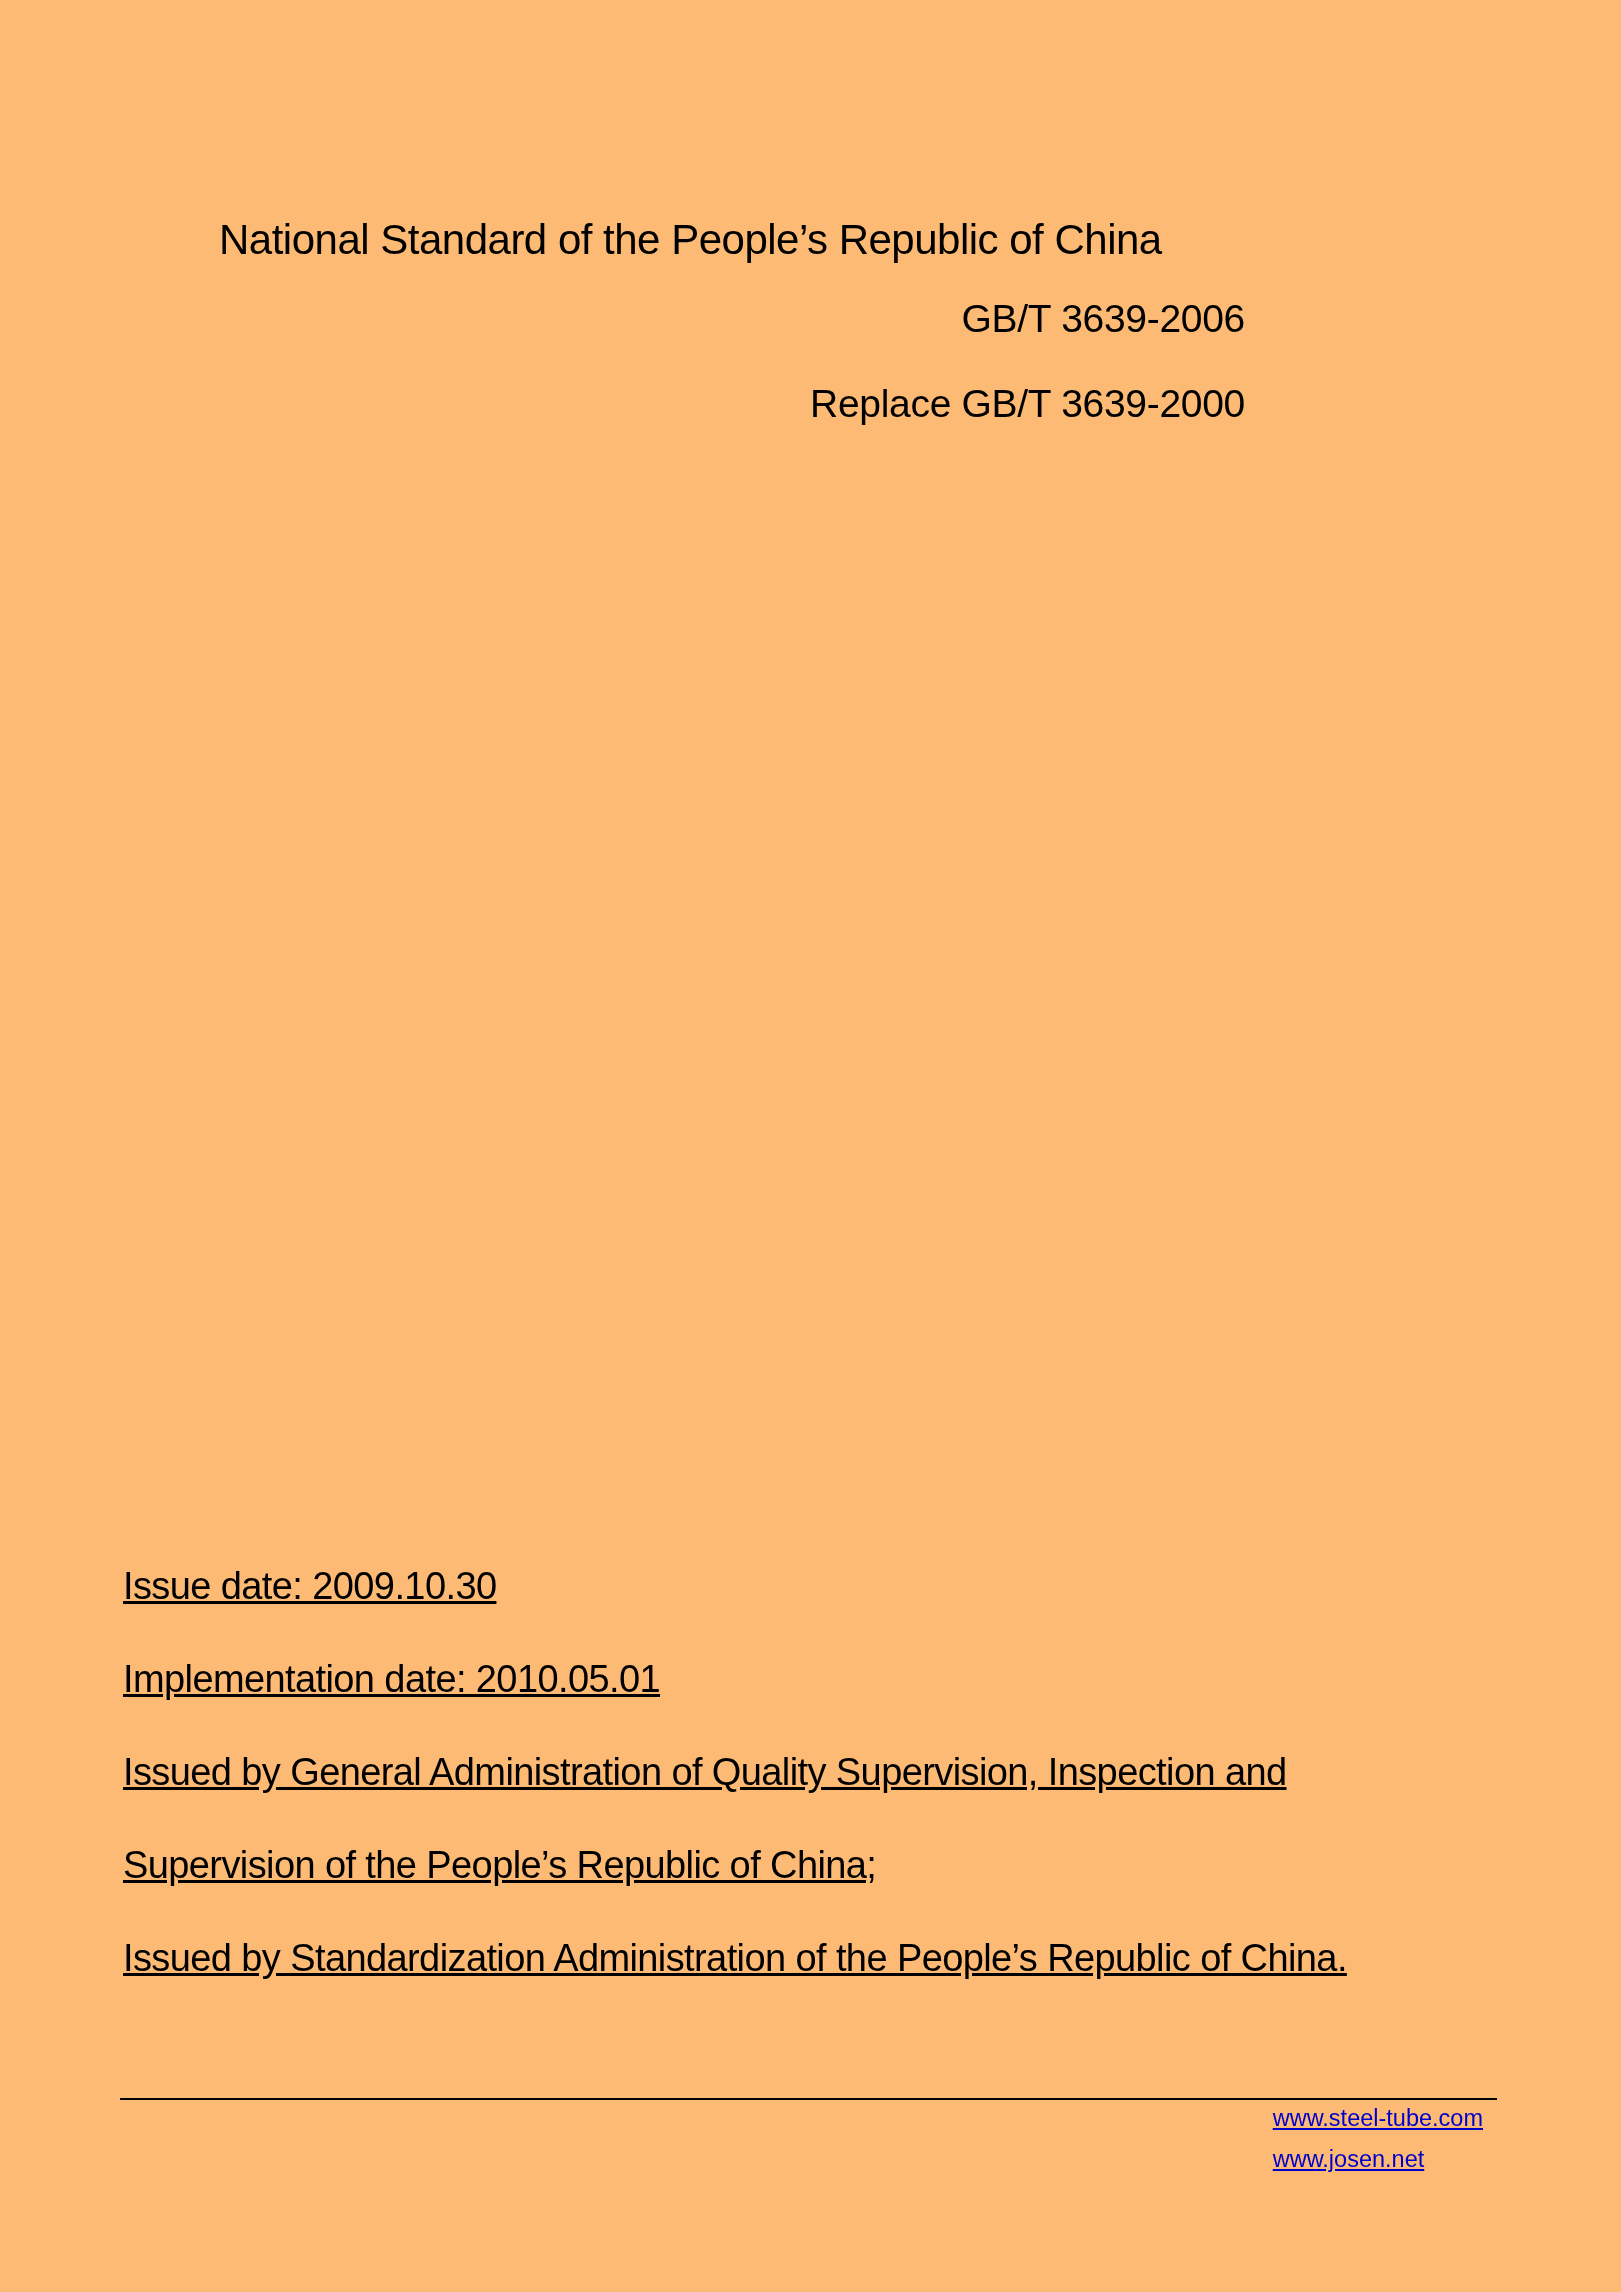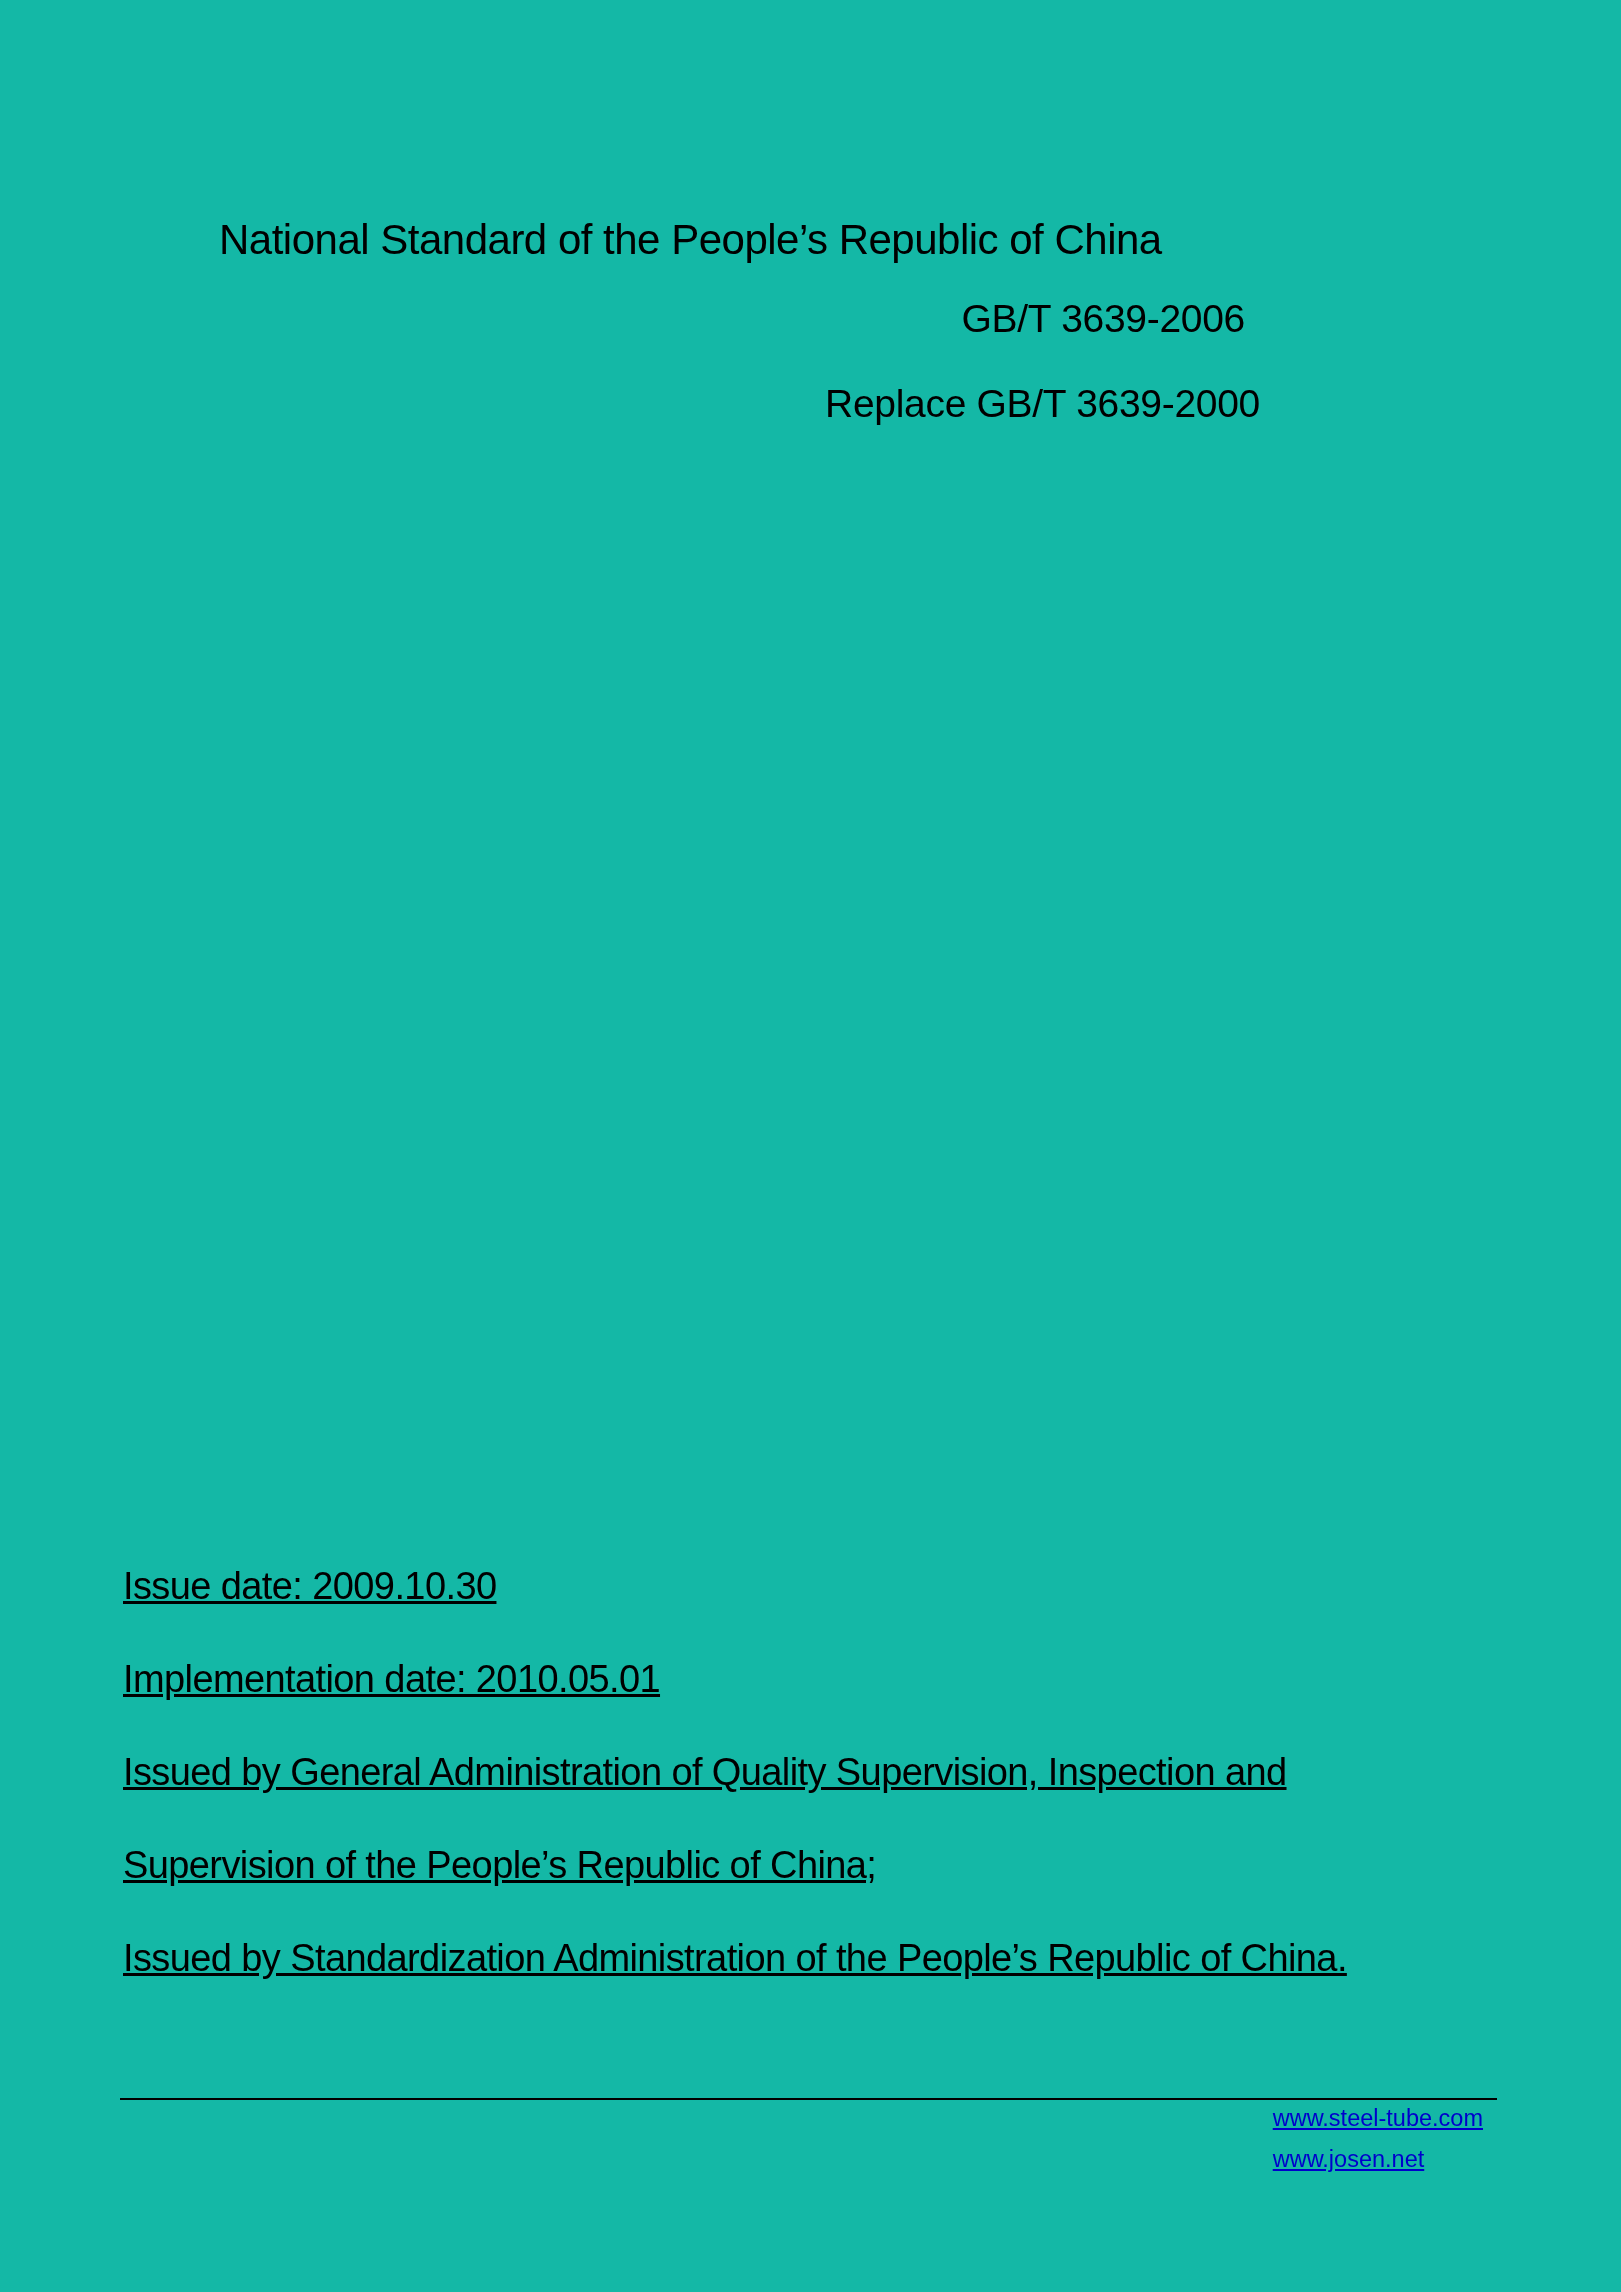--- a/index.html
+++ b/index.html
@@ -4,21 +4,21 @@
 <style>
   html, body {
     margin: 0;
     padding: 0;
     background: #ffffff;
   }
   .page {
     position: relative;
     width: 1621px;
     height: 2293px;
-    background: #14b8a6;
+    background: #fdba74;
     font-family: "Liberation Sans", sans-serif;
     color: #000000;
     overflow: hidden;
   }
   .doc-title {
     position: absolute;
     left: 219px;
     top: 216px;
     font-size: 42px;
     letter-spacing: -0.5px;
@@ -27,21 +27,21 @@
   .std-code {
     position: absolute;
     right: 376px;
     top: 297px;
     font-size: 39px;
     letter-spacing: -0.3px;
     white-space: nowrap;
   }
   .std-replaces {
     position: absolute;
-    right: 361px;
+    right: 376px;
     top: 382px;
     font-size: 39px;
     letter-spacing: -0.3px;
     white-space: nowrap;
   }
   .main-title {
     position: absolute;
     left: 0;
     top: 888px;
     width: 1621px;

